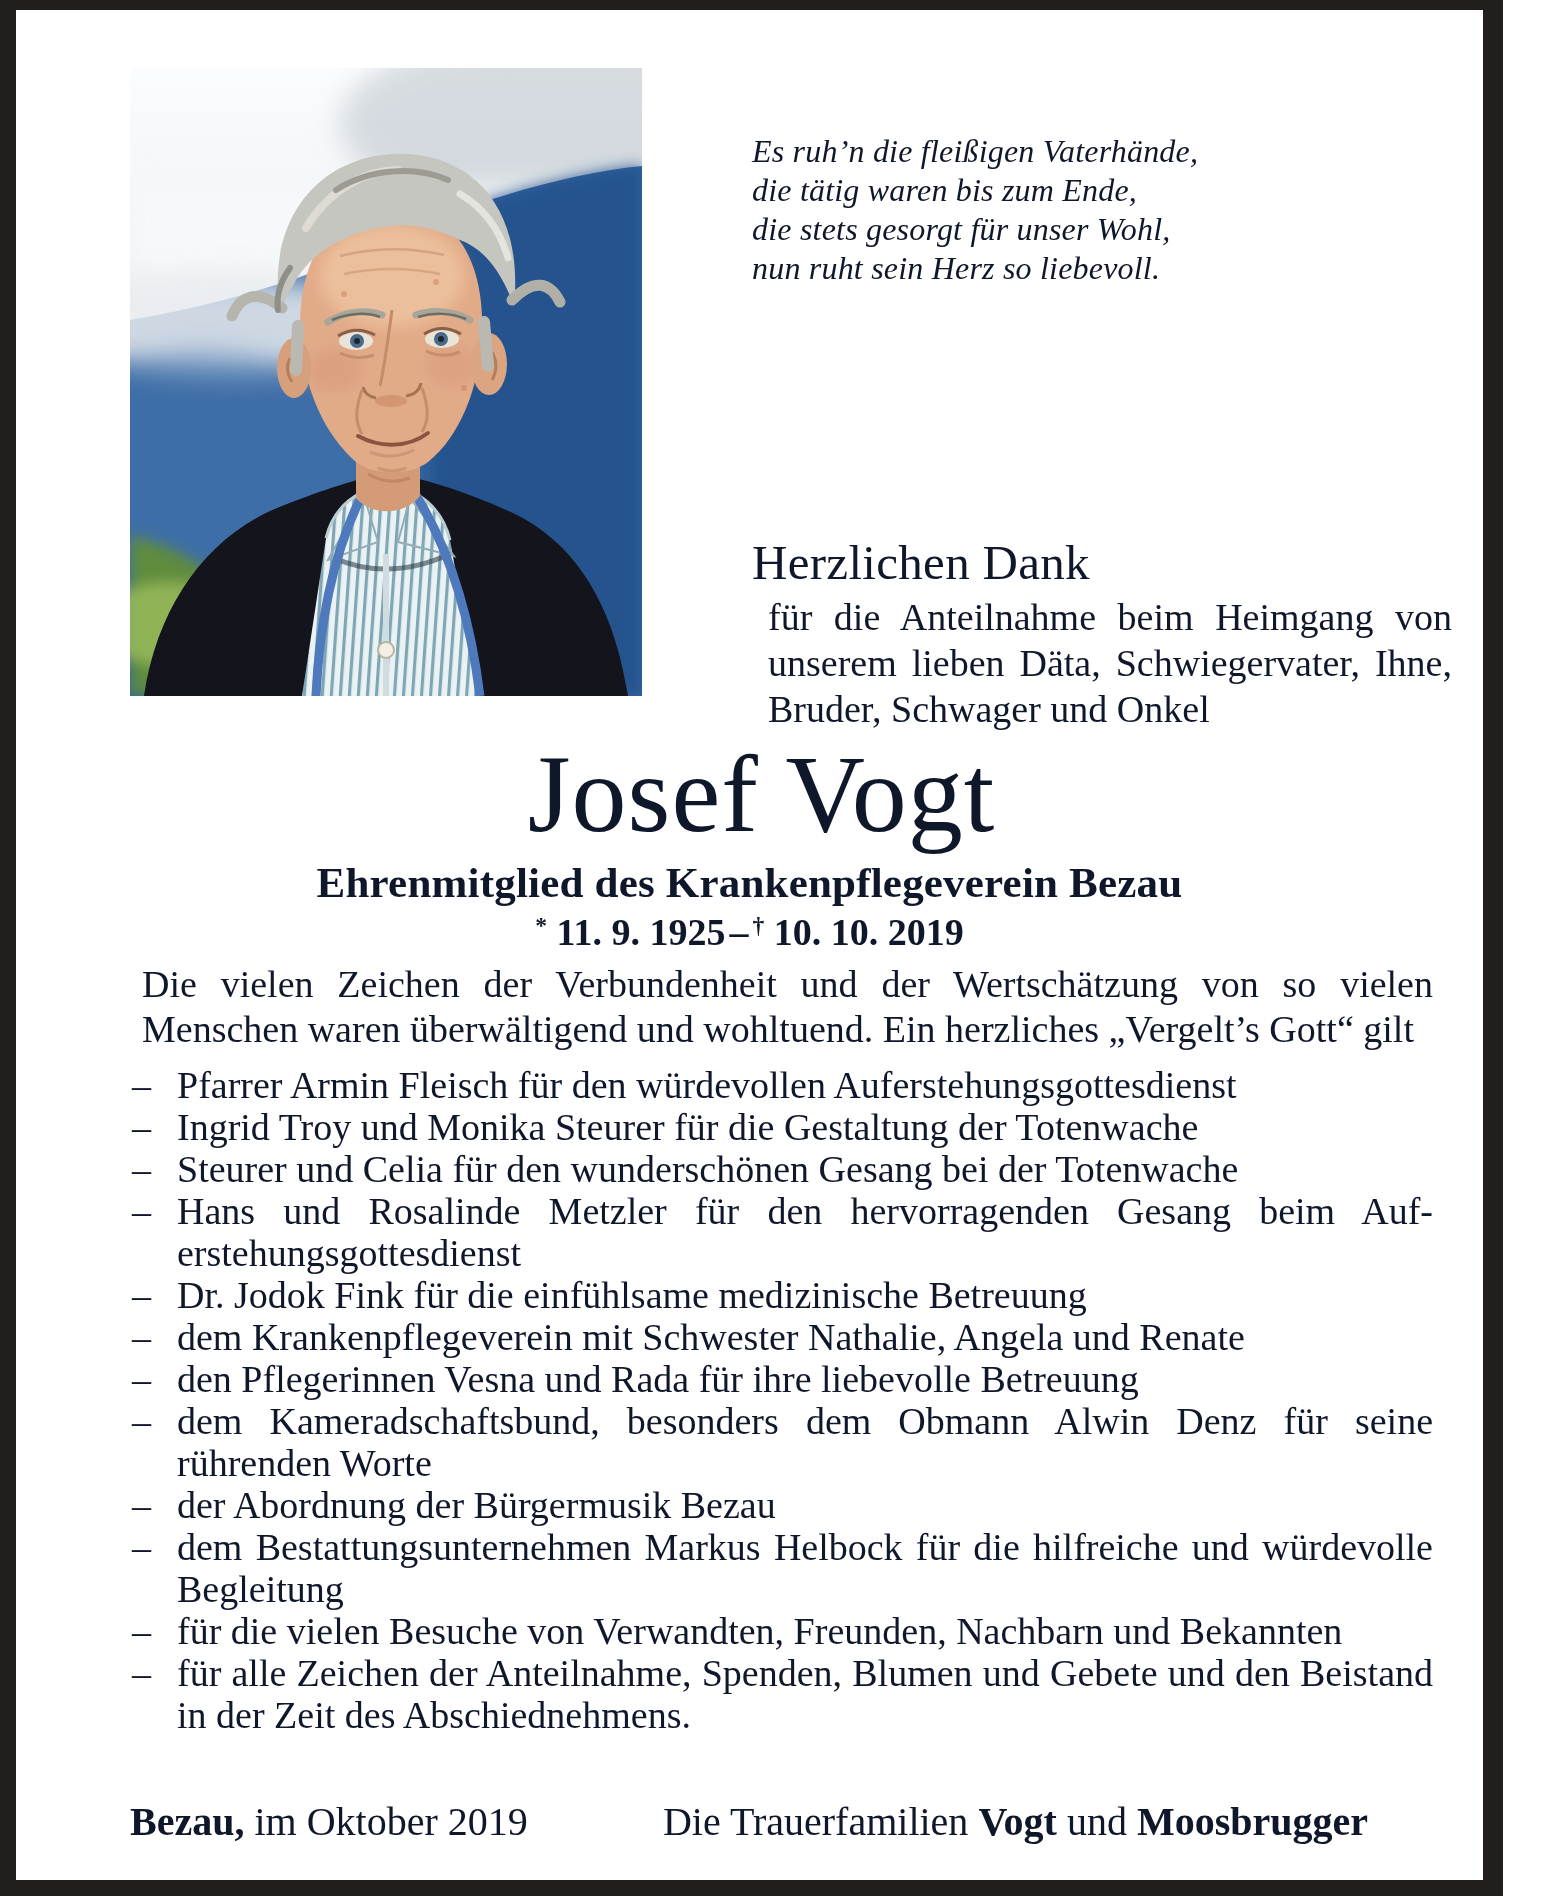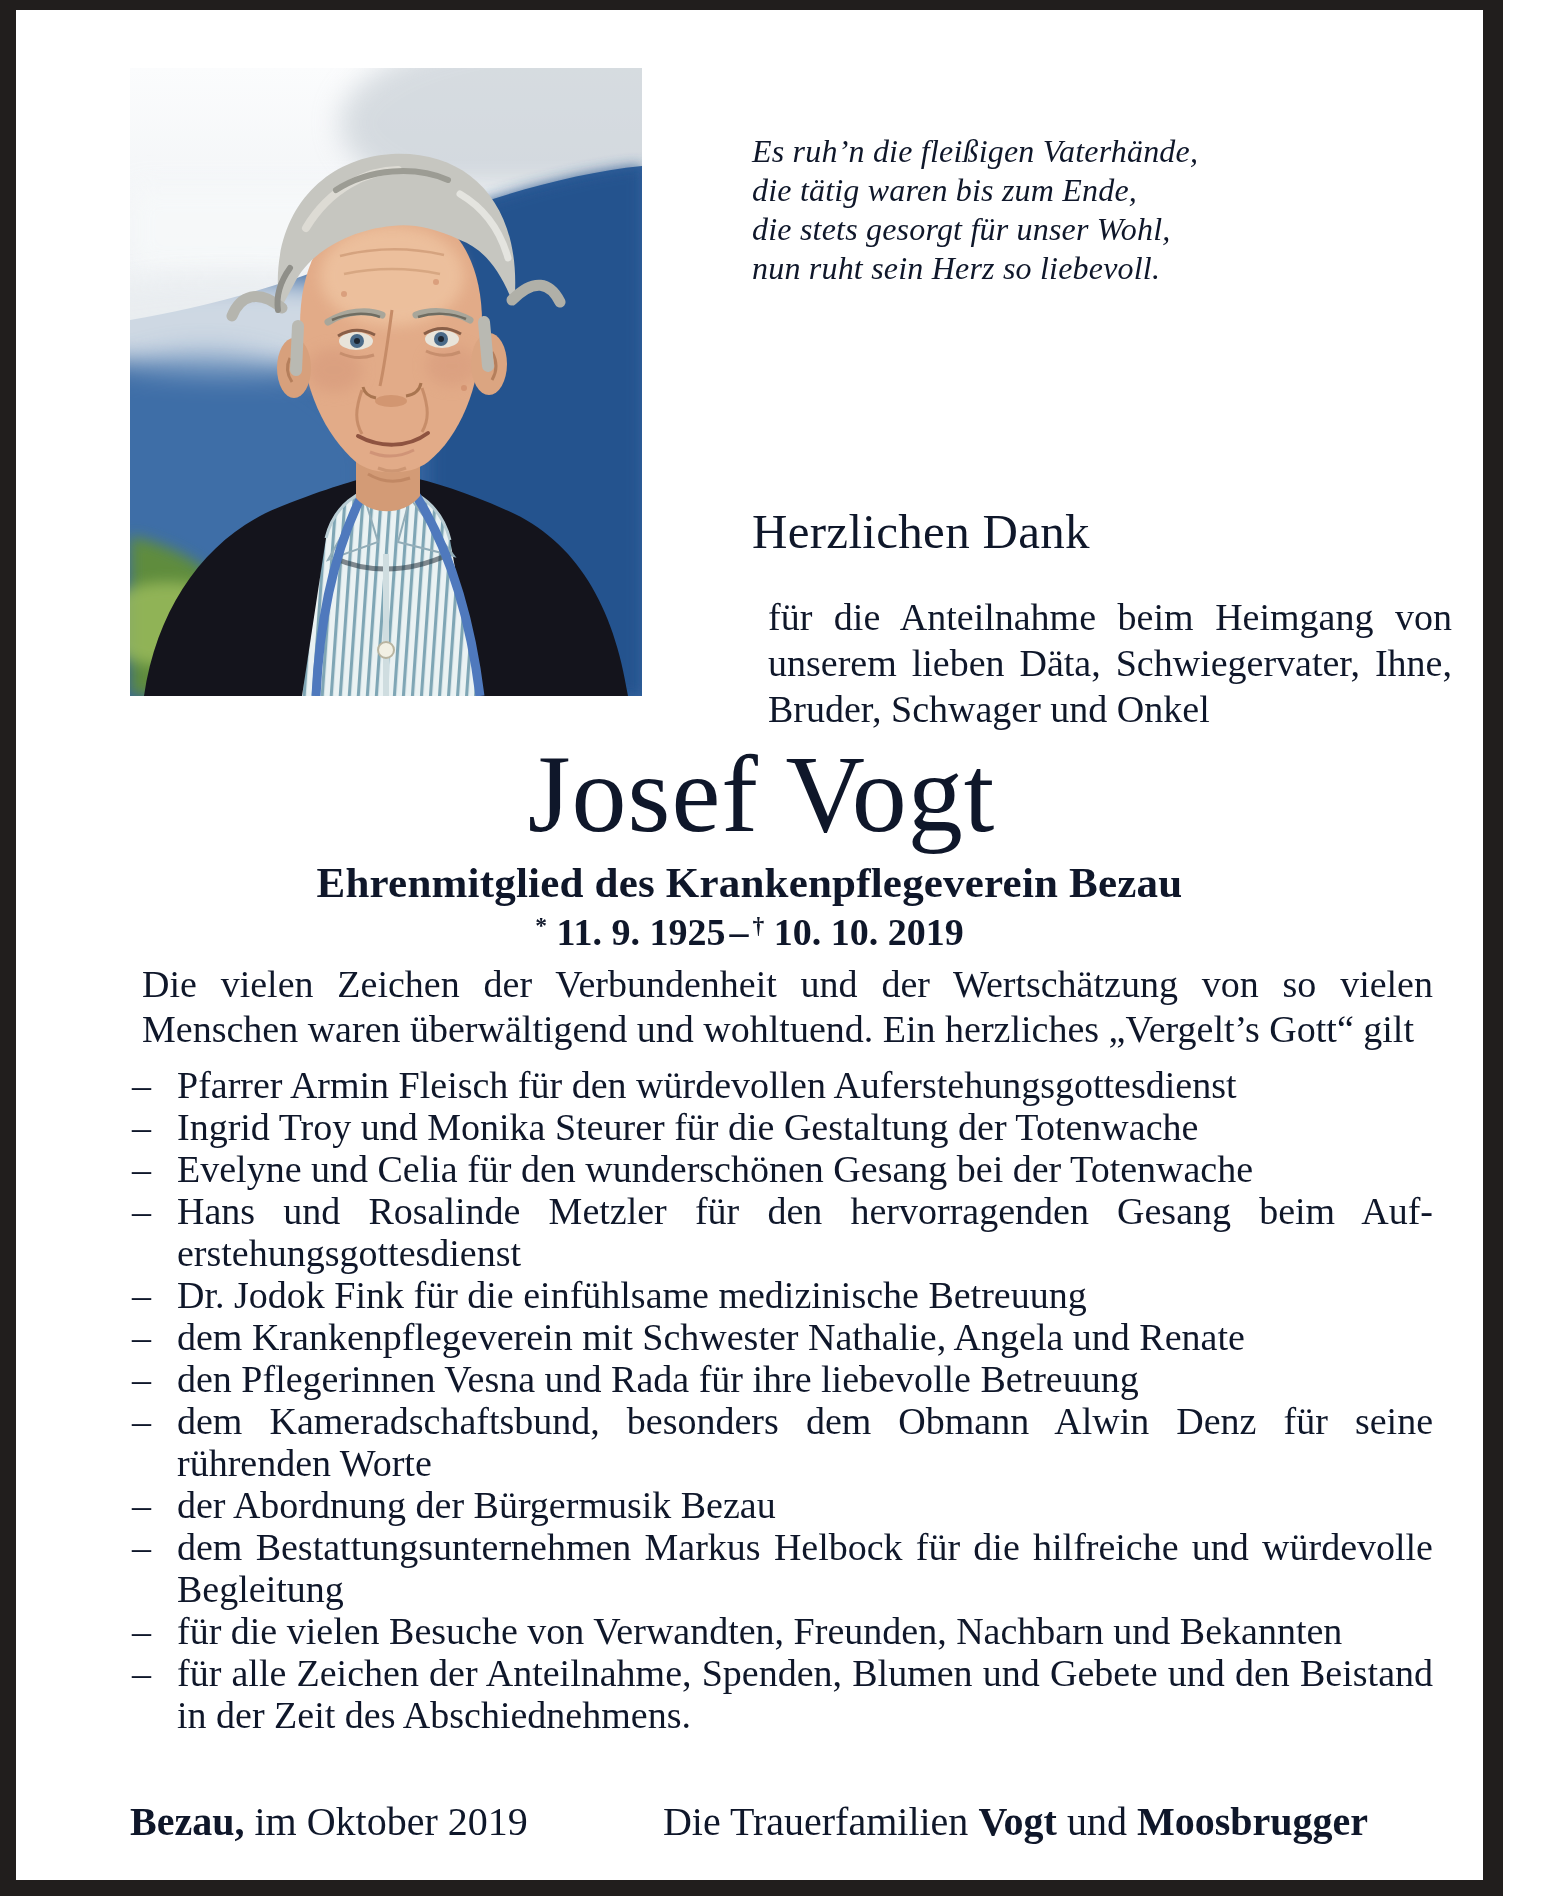--- a/index.html
+++ b/index.html
@@ -29,21 +29,21 @@
     left: 736px;
     top: 122px;
     font-style: italic;
     font-size: 32px;
     line-height: 39px;
     letter-spacing: 0.2px;
   }
   .dank {
     position: absolute;
     left: 736px;
-    top: 493px;
+    top: 524px;
     margin: 0;
     font-size: 49px;
     font-weight: 400;
     letter-spacing: 0.3px;
     text-align: right;
   }
   .intro {
     position: absolute;
     left: 736px;
     top: 568px;
@@ -255,21 +255,21 @@
     <span class="sym">*</span>
     <span>11. 9. 1925</span><span class="sep">–</span><span class="sym">†</span>
     <span>10. 10. 2019</span>
   </div>
 
   <div class="main">
     <p class="para">Die vielen Zeichen der Verbundenheit und der Wertschätzung von so vielen Menschen waren überwältigend und wohltuend. Ein herzliches „Vergelt’s Gott“ gilt</p>
     <ul class="thanks-list">
       <li><span class="dash">–</span><span>Pfarrer Armin Fleisch für den würdevollen Auferstehungsgottesdienst</span></li>
       <li><span class="dash">–</span><span>Ingrid Troy und Monika Steurer für die Gestaltung der Totenwache</span></li>
-      <li><span class="dash">–</span><span>Evelyne und Celia für den wunderschönen Gesang bei der Totenwache</span></li>
+      <li><span class="dash">–</span><span>Steurer und Celia für den wunderschönen Gesang bei der Totenwache</span></li>
       <li><span class="dash">–</span><span>Hans und Rosalinde Metzler für den hervorragenden Gesang beim Auf­erstehungsgottesdienst</span></li>
       <li><span class="dash">–</span><span>Dr. Jodok Fink für die einfühlsame medizinische Betreuung</span></li>
       <li><span class="dash">–</span><span>dem Krankenpflegeverein mit Schwester Nathalie, Angela und Renate</span></li>
       <li><span class="dash">–</span><span>den Pflegerinnen Vesna und Rada für ihre liebevolle Betreuung</span></li>
       <li><span class="dash">–</span><span>dem Kameradschaftsbund, besonders dem Obmann Alwin Denz für seine rührenden Worte</span></li>
       <li><span class="dash">–</span><span>der Abordnung der Bürgermusik Bezau</span></li>
       <li><span class="dash">–</span><span>dem Bestattungsunternehmen Markus Helbock für die hilfreiche und würdevolle Begleitung</span></li>
       <li><span class="dash">–</span><span>für die vielen Besuche von Verwandten, Freunden, Nachbarn und Bekannten</span></li>
       <li><span class="dash">–</span><span>für alle Zeichen der Anteilnahme, Spenden, Blumen und Gebete und den Beistand in der Zeit des Abschiednehmens.</span></li>
     </ul>

